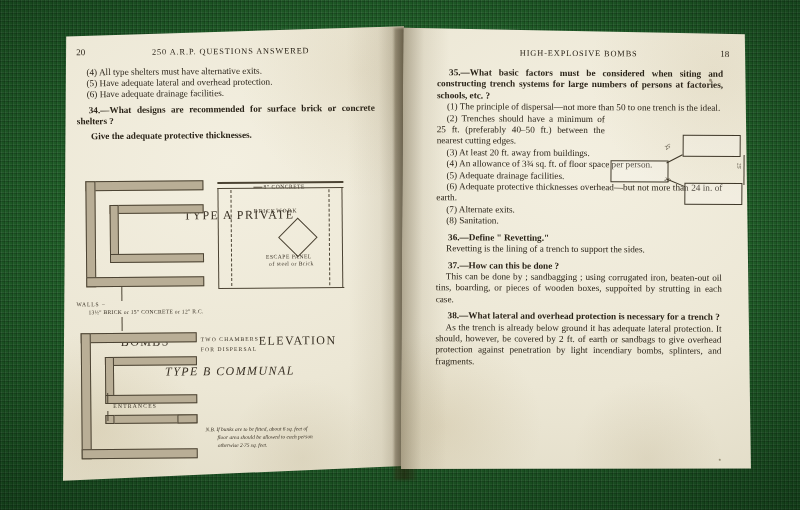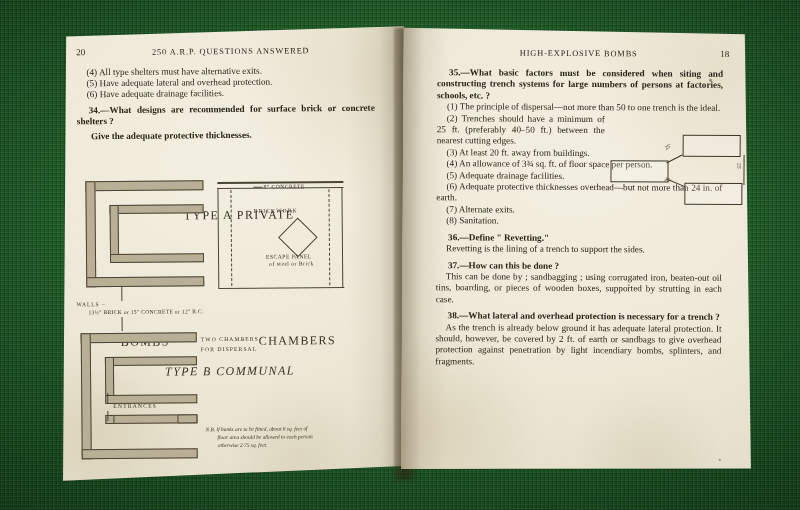--- a/index.html
+++ b/index.html
@@ -164,21 +164,21 @@
         <div class="dsmall" style="left:188px;top:20px;">8" CONCRETE</div>
 
         <div class="lineh" style="left:178px;top:23px;width:9px;"></div>
 
         <div class="dsmall" style="left:178px;top:44px;letter-spacing:1.1px;">BRICKWORK</div>
 
         <div style="position:absolute;left:208px;top:60px;width:26px;height:26px;border:1px solid #4b4333;transform:rotate(45deg);"></div>
         <div class="dsmall" style="left:190px;top:90px;">ESCAPE PANEL</div>
         <div class="dsmall" style="left:193px;top:97px;">of steel or Brick</div>
 
-        <div class="dlabel" style="left:182px;top:126px;">CHAMBERS</div>
+        <div class="dlabel" style="left:182px;top:126px;">ELEVATION</div>
       </div>
 
       <div>
         <div class="linev" style="left:45px;top:122px;height:14px;"></div>
         <div class="dsmall" style="left:0px;top:136px;letter-spacing:.9px;">WALLS –</div>
         <div class="dsmall" style="left:12px;top:144px;letter-spacing:.3px;">13½" BRICK or 15" CONCRETE or 12" R.C.</div>
         <div class="linev" style="left:45px;top:152px;height:14px;"></div>
       </div>
 
       <div class="dlabel" style="left:88px;top:156px;font-style:italic;">TYPE B COMMUNAL</div>

